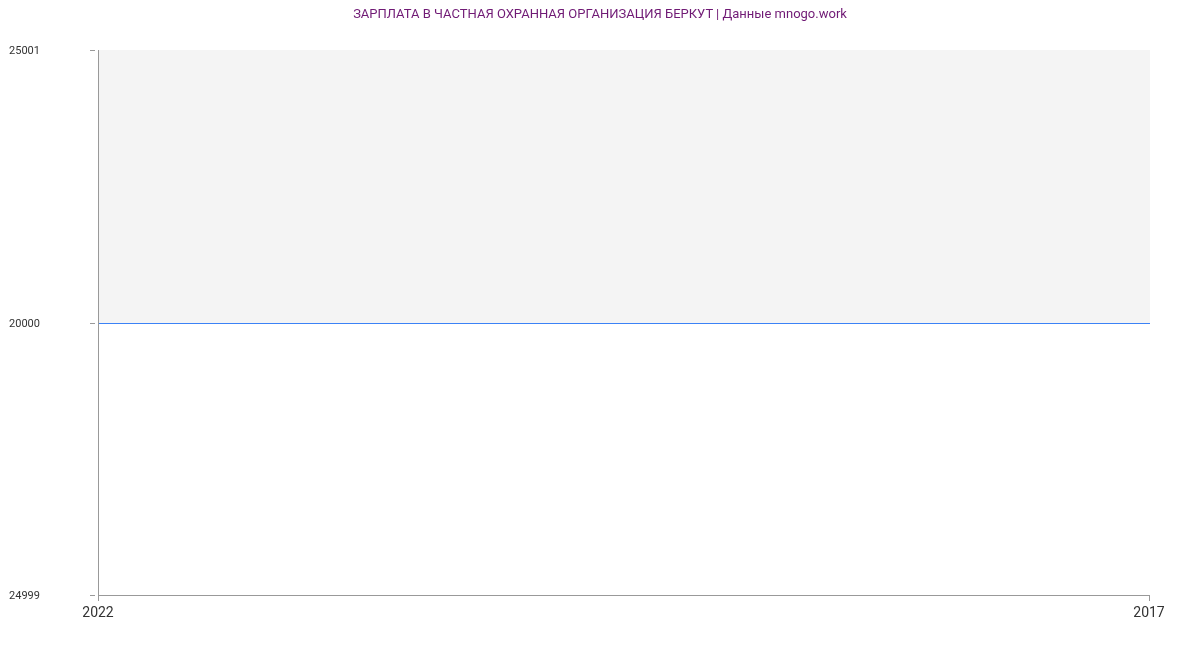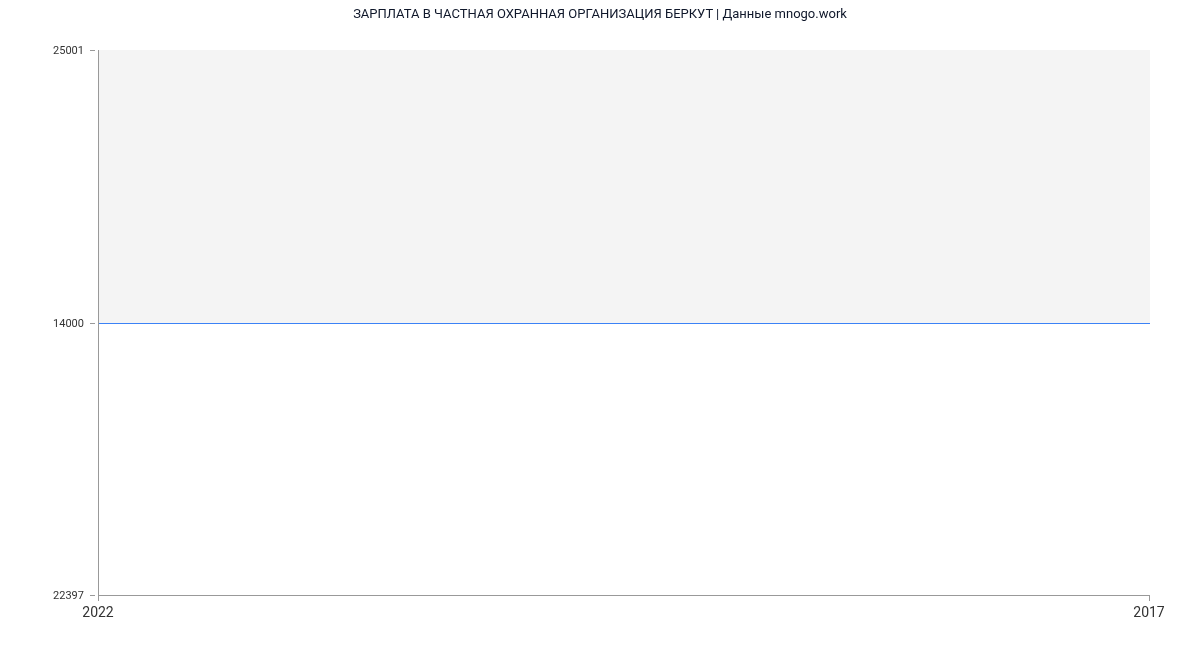--- a/index.html
+++ b/index.html
@@ -11,21 +11,21 @@
       position: relative;
     }
     .chart-title {
       position: absolute;
       top: 6px;
       left: 0;
       right: 0;
       text-align: center;
       font-size: 13px;
       font-weight: 400;
-      color: #0f172a;
+      color: #701a75;
     }
     .chart-container {
       position: absolute;
       top: 40px;
       left: 48px;
       width: 1120px;
       height: 570px;
     }
     .plot-area {
       position: absolute;
@@ -54,21 +54,21 @@
     }
     .y-tick {
       position: absolute;
       left: 42px;
       width: 5px;
       height: 1px;
       background: #999;
     }
     .y-label {
       position: absolute;
-      right: 1084px;
+      right: 1128px;
       font-size: 11px;
       color: #333;
       transform: translateY(-50%);
     }
     .x-tick {
       position: absolute;
       top: 556px;
       width: 1px;
       height: 5px;
       background: #999;
@@ -90,24 +90,24 @@
 
   <div class="plot-area">
     <div class="shaded"></div>
     <div class="data-line"></div>
   </div>
 
   <div class="y-tick" style="top: 10px;"></div>
   <div class="y-label" style="top: 10px;">25001</div>
 
   <div class="y-tick" style="top: 283px;"></div>
-  <div class="y-label" style="top: 283px;">14000</div>
+  <div class="y-label" style="top: 283px;">20000</div>
 
   <div class="y-tick" style="top: 555px;"></div>
-  <div class="y-label" style="top: 555px;">22397</div>
+  <div class="y-label" style="top: 555px;">24999</div>
 
   <div class="x-tick" style="left: 50px;"></div>
   <div class="x-label" style="left: 50px;">2022</div>
 
   <div class="x-tick" style="left: 1101px;"></div>
   <div class="x-label" style="left: 1101px;">2017</div>
 
 </div>
 
 </body></html>

